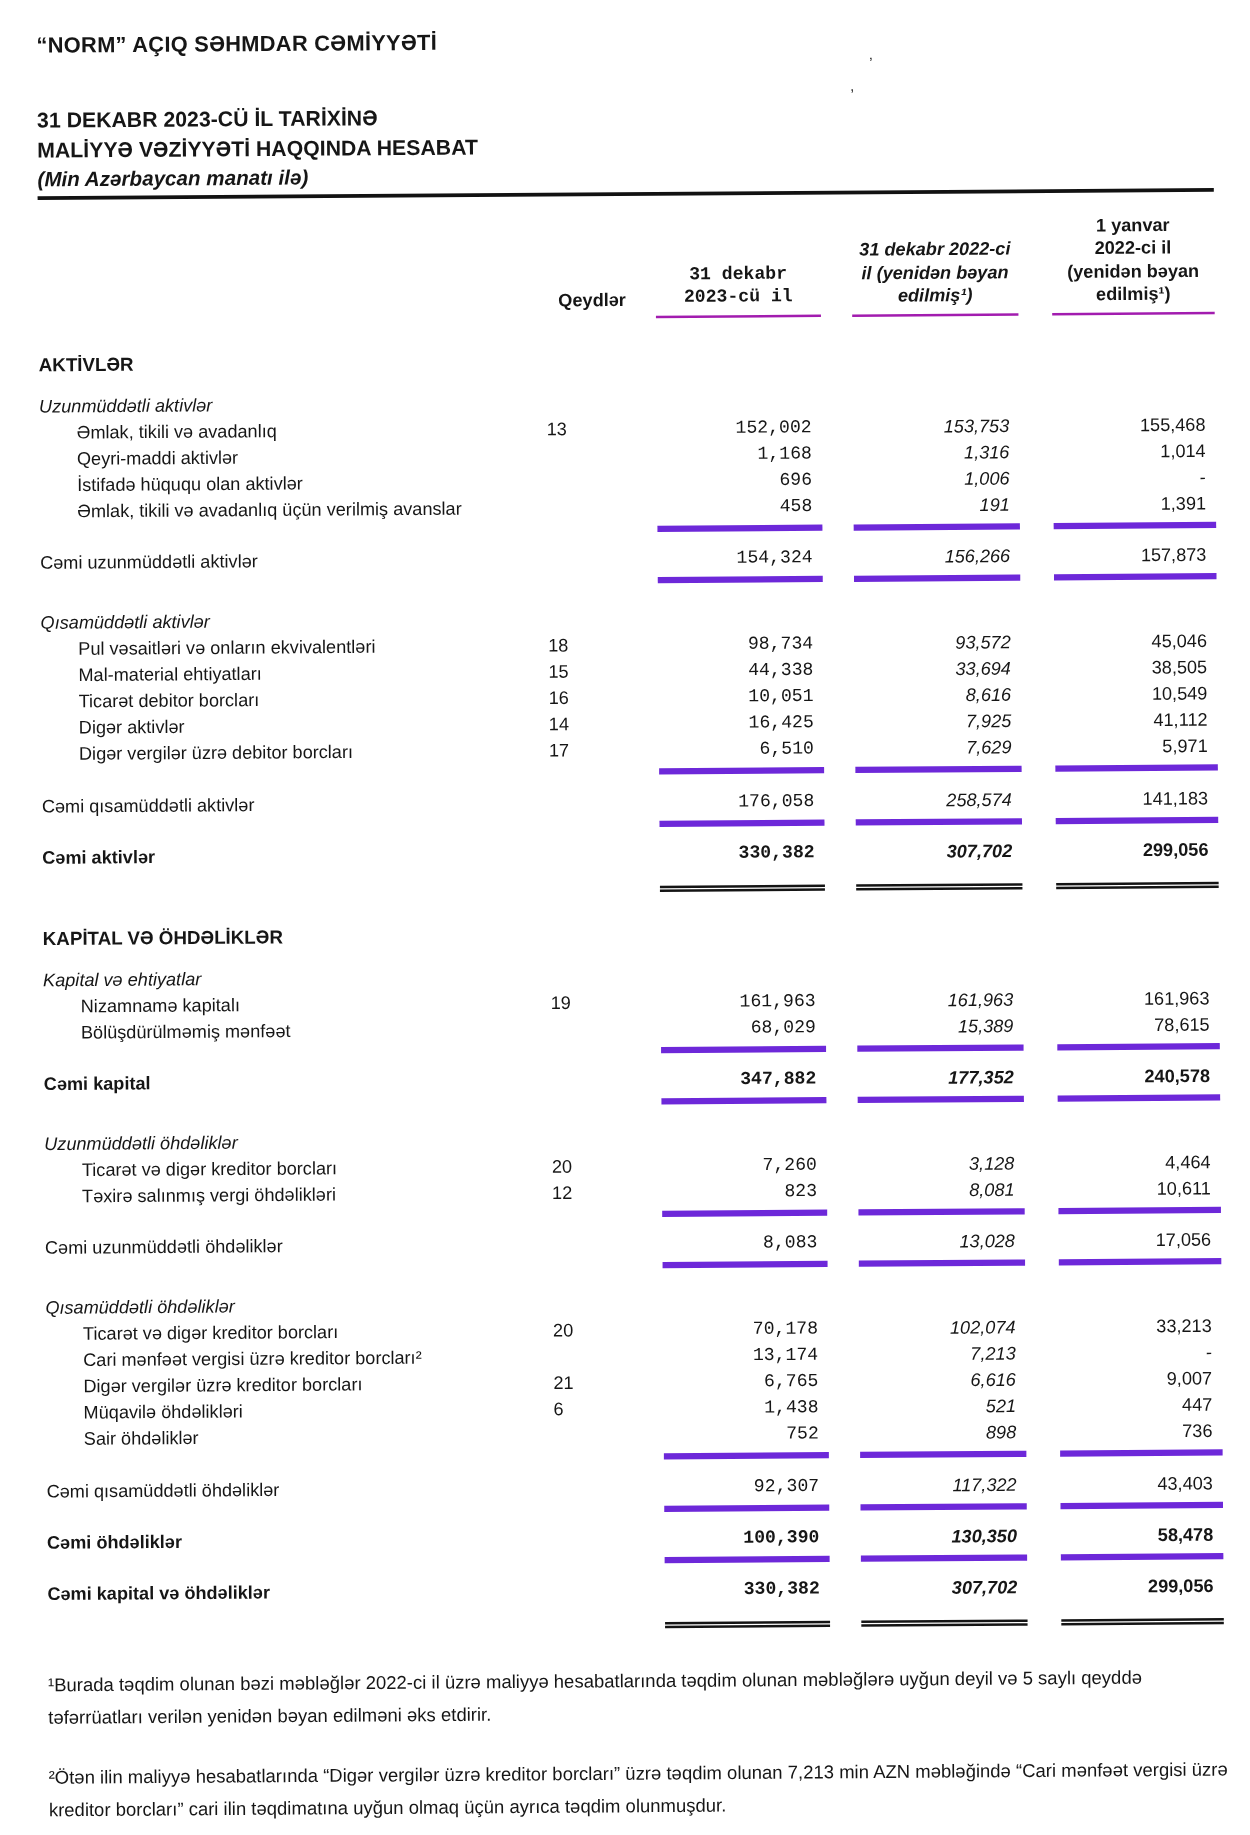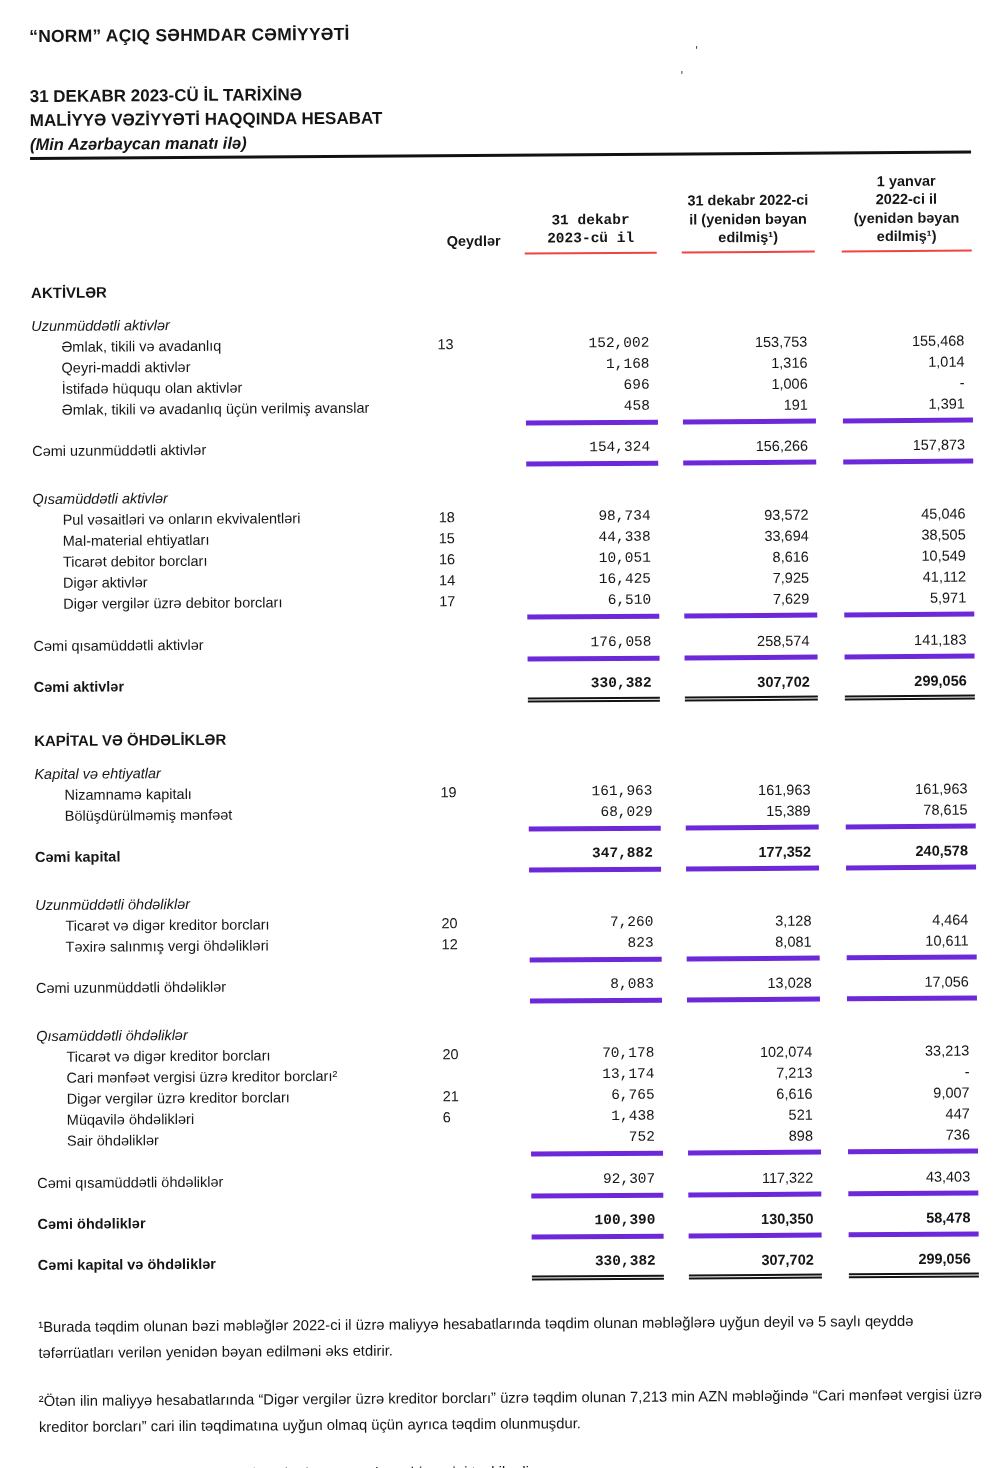--- a/index.html
+++ b/index.html
@@ -25,35 +25,35 @@
 
   
   .trow,.thead{
     display:grid;
     grid-template-columns:406px 74px 14px 132px 25px 133px 27px 130px;
     font-size:14.5px;line-height:21px;
   }
   .lab{grid-column:1;}
   .nt{grid-column:2;}
   .v1{grid-column:4;font-family:Liberation Mono, monospace;}
-  .v2{grid-column:6;}
+  .v2{grid-column:6;font-style:italic;}
   .v3{grid-column:8;}
   .v{text-align:right;padding-right:8px;}
 
   .thead{align-items:end;margin-top:18px;font-weight:700;line-height:18.5px;}
   .thead .hd{white-space:pre-line;text-align:center;padding-bottom:4px;}
-  .thead .hv{border-bottom:2px solid #ef4444;}
+  .thead .hv{border-bottom:2px solid #a21caf;}
 
   .item .lab{padding-left:30px;}
   .sub .lab{font-style:italic;}
   .sec .lab{font-weight:700;font-size:15px;}
   .b .lab,.b .v{font-weight:700;}
 
   .ul .v{border-bottom:5px solid #6d28d9;padding-bottom:3px;}
-  .dul .v{border-bottom:5px double #141414;padding-bottom:3px;}
+  .dul .v{border-bottom:5px double #141414;padding-bottom:14px;}
 
   .mt12{margin-top:12px;} .mt13{margin-top:13px;} .mt19{margin-top:19px;} .mt24{margin-top:24px;}
 
   
   .fn{width:944px;font-size:14.8px;line-height:26px;}
   .fn1{margin-top:30px;} .fn2{margin-top:22px;} .fnc{margin-top:22px;}
 </style>
 </head>
 <body>
 

